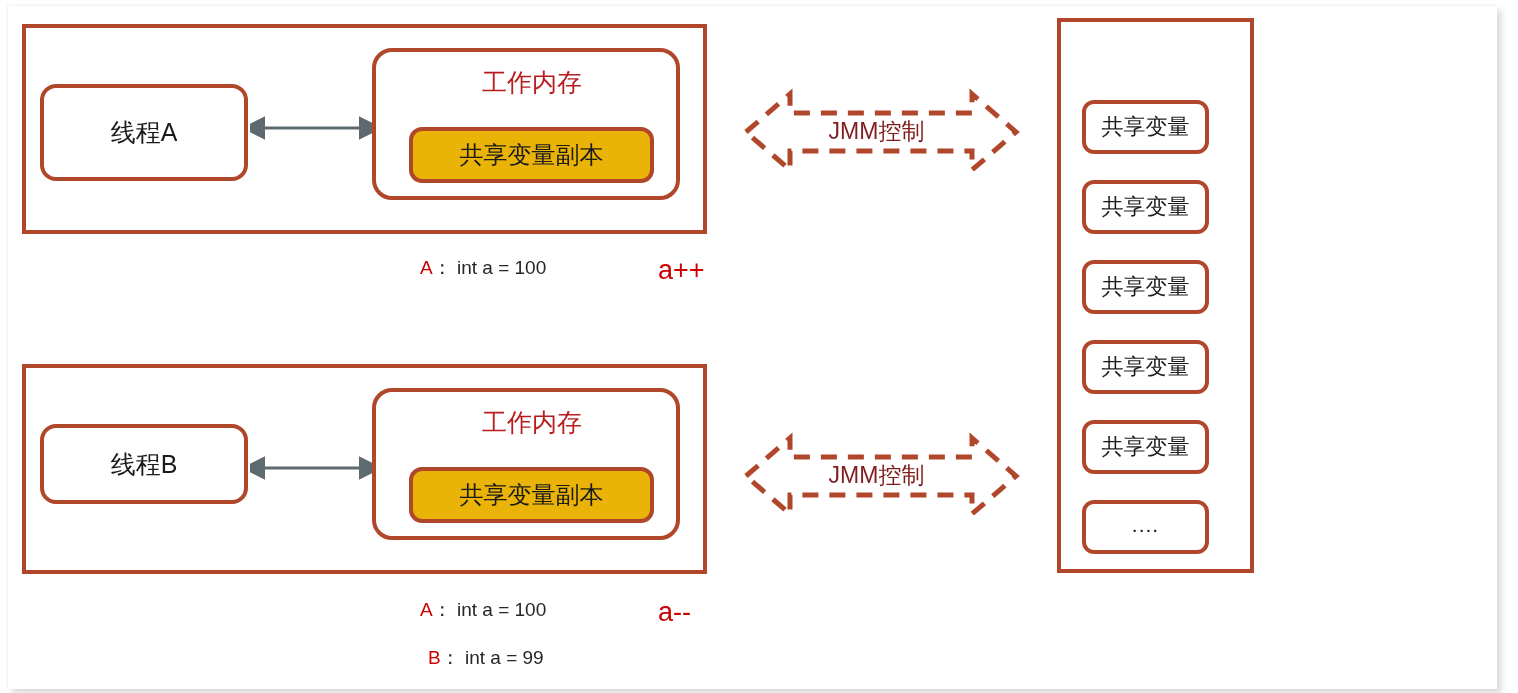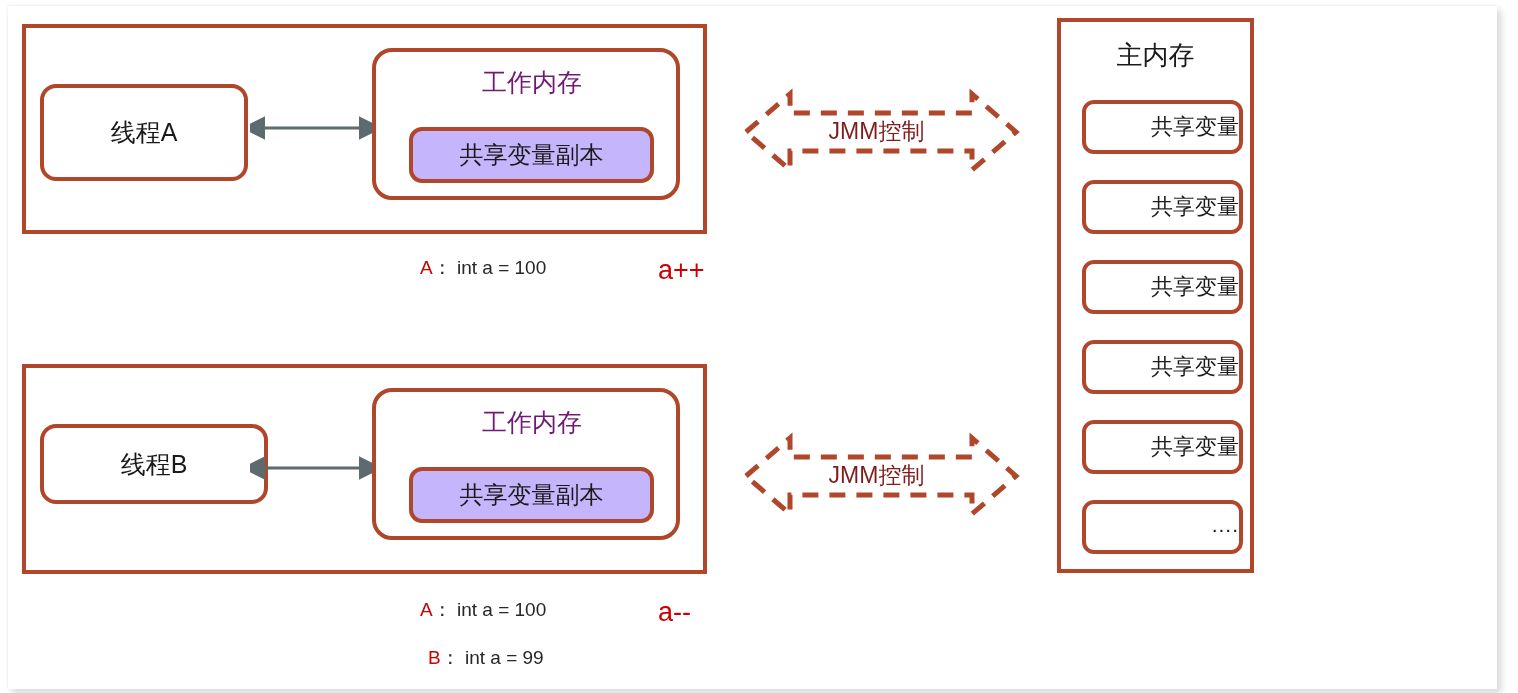--- a/index.html
+++ b/index.html
@@ -60,28 +60,28 @@
     box-sizing: border-box;
     background: #ffffff;
   }
   .workmem-title {
     position: absolute;
     left: 12px;
     right: 0;
     top: 14px;
     text-align: center;
     font-size: 25px;
-    color: #701a75;
+    color: #b91c1c;
   }
   .shared-copy-box {
     position: absolute;
     border: 4px solid #B0462A;
     border-radius: 13px;
     box-sizing: border-box;
-    background: #c4b5fd;
+    background: #eab308;
     display: flex;
     align-items: center;
     justify-content: center;
   }
   .shared-copy-label {
     font-size: 24px;
     color: #1a1a1a;
     white-space: nowrap;
   }
 
@@ -118,29 +118,29 @@
     left: 0;
     right: 0;
     top: 16px;
     text-align: center;
     font-size: 26px;
     color: #1a1a1a;
   }
   .var-box {
     position: absolute;
     left: 21px;
-    width: 161px;
+    width: 127px;
     height: 54px;
     border: 4px solid #B0462A;
     border-radius: 12px;
     box-sizing: border-box;
     background: #ffffff;
     display: flex;
     align-items: center;
-    justify-content: flex-end;
+    justify-content: center;
   }
   .var-label {
     font-size: 22px;
     color: #1a1a1a;
     white-space: nowrap;
   }
   .var-label.dots {
     font-size: 21px;
     letter-spacing: 1px;
     transform: translateY(-2px);
@@ -203,21 +203,21 @@
     </div>
   </div>
 
   <div class="anno" style="left:420px; top:255px;">
     <span class="tag">A</span><span>：</span>&nbsp;<span>int a = 100</span>
   </div>
   <div class="anno-op" style="left:658px; top:255px;">a++</div>
 
   <div class="thread-frame" style="left:22px; top:364px; width:685px; height:210px;"></div>
 
-  <div class="thread-box" style="left:40px; top:424px; width:228px; height:80px;">
+  <div class="thread-box" style="left:40px; top:424px; width:208px; height:80px;">
     <span class="thread-label">线程B</span>
   </div>
 
   <svg class="dbl-arrow" style="left:250px; top:452px;" width="124" height="32" viewBox="0 0 124 32">
     <line x1="12" y1="16" x2="112" y2="16" stroke="#5D6A6F" stroke-width="3" marker-start="url(#ahL)" marker-end="url(#ahR)"></line>
   </svg>
 
   <div class="workmem-box" style="left:372px; top:388px; width:308px; height:152px;">
     <div class="workmem-title">工作内存</div>
     <div class="shared-copy-box" style="left:33px; top:75px; width:245px; height:56px;">
@@ -242,21 +242,20 @@
   </div>
 
   <div class="jmm-arrow" style="left:742px; top:430px; width:278px; height:92px;">
     <svg width="278" height="92" viewBox="0 0 278 92">
       <polygon points="4,46 48,8 48,27 230,27 230,8 274,46 230,84 230,65 48,65 48,84" fill="none" stroke="#B0462A" stroke-width="5" stroke-dasharray="16,11" stroke-linecap="butt"></polygon>
     </svg>
     <div class="jmm-label">JMM控制</div>
   </div>
 
   <div class="mainmem-frame" style="left:1057px; top:18px; width:197px; height:555px;">
-    <div class="mainmem-title">主内存</div>
 
     <div class="var-box" style="top:78px;">
       <span class="var-label">共享变量</span>
     </div>
     <div class="var-box" style="top:158px;">
       <span class="var-label">共享变量</span>
     </div>
     <div class="var-box" style="top:238px;">
       <span class="var-label">共享变量</span>
     </div>

